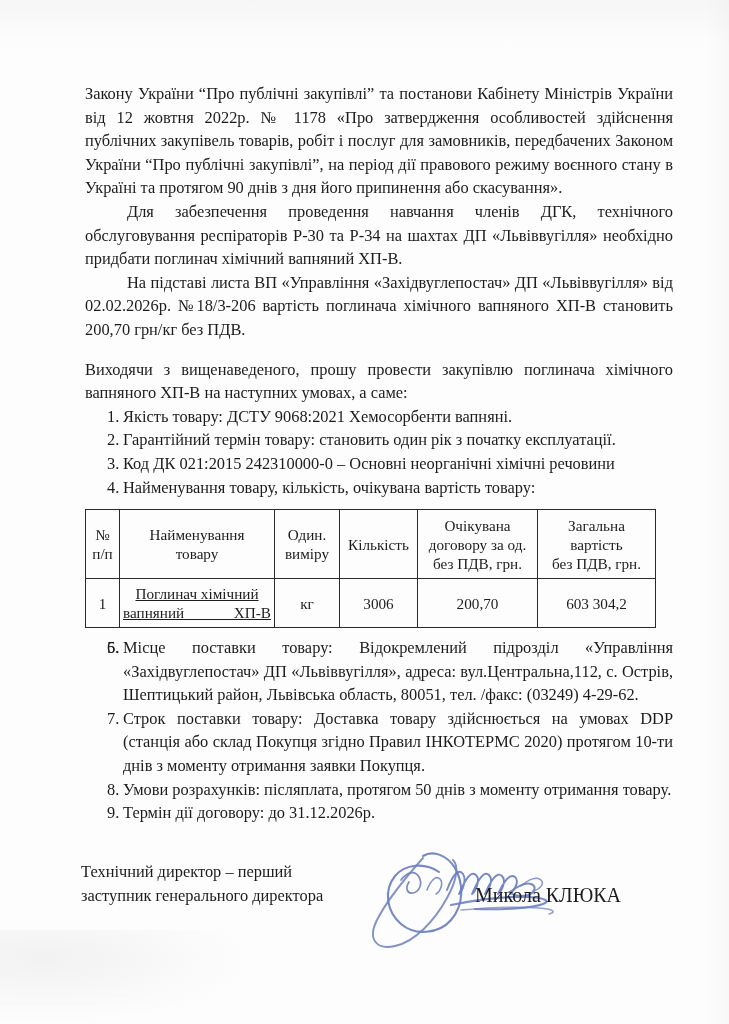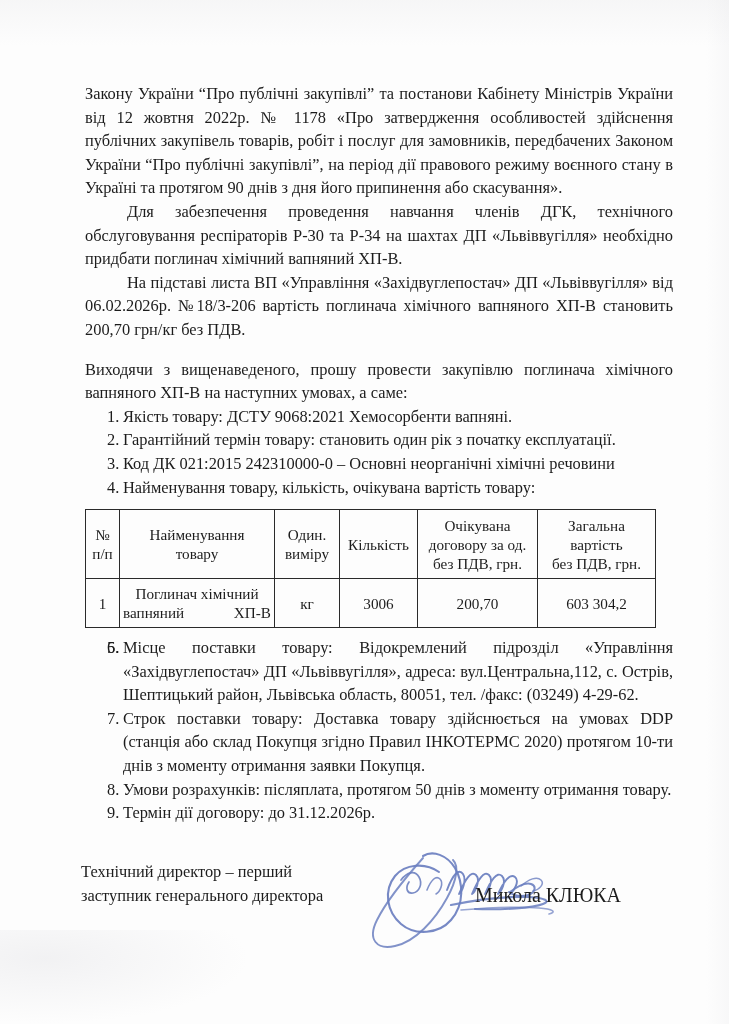--- a/index.html
+++ b/index.html
@@ -100,20 +100,21 @@
   col.c-qty   { width: 78px; }
   col.c-price { width: 120px; }
   col.c-total { width: 118px; }
 
   td.name-cell {
     text-align: justify;
     text-align-last: justify;
     padding-left: 7px;
     padding-right: 7px;
     line-height: 20px;
+    text-decoration: underline;
   }
 
   
   .signature-block {
     position: absolute;
     left: 81px;
     top: 860px;
     width: 600px;
     height: 110px;
   }
@@ -149,21 +150,21 @@
   <div class="scan-noise top"></div>
   <div class="scan-noise bottom-left"></div>
   <div class="scan-noise right-edge"></div>
 
   <div class="content">
 
     <p class="para noindent">Закону України “Про публічні закупівлі” та постанови Кабінету Міністрів України від 12 жовтня 2022р. № 1178 «Про затвердження особливостей здійснення публічних закупівель товарів, робіт і послуг для замовників, передбачених Законом України “Про публічні закупівлі”, на період дії правового режиму воєнного стану в Україні та протягом 90 днів з дня його припинення або скасування».</p>
 
     <p class="para indent2">Для    забезпечення  проведення  навчання  членів  ДГК,  технічного обслуговування респіраторів Р-30 та Р-34    на шахтах ДП «Львіввугілля» необхідно придбати поглинач хімічний вапняний ХП-В.</p>
 
-    <p class="para indent2">На підставі листа ВП «Управління «Західвуглепостач» ДП «Львіввугілля» від 06.02.2026р. №18/3-206 вартість    поглинача хімічного вапняного ХП-В становить 200,70 грн/кг без ПДВ.</p>
+    <p class="para indent2">На підставі листа ВП «Управління «Західвуглепостач» ДП «Львіввугілля» від 02.02.2026р. №18/3-206 вартість    поглинача хімічного вапняного ХП-В становить 200,70 грн/кг без ПДВ.</p>
 
     <div class="gap-md"></div>
 
     <p class="para noindent">Виходячи з вищенаведеного, прошу провести закупівлю поглинача хімічного вапняного ХП-В  на наступних умовах, а саме:</p>
 
     <ol class="conditions">
       <li>
         <span class="num">1.</span>
         <span>Якість товару: ДСТУ 9068:2021 Хемосорбенти вапняні.</span>
       </li>

